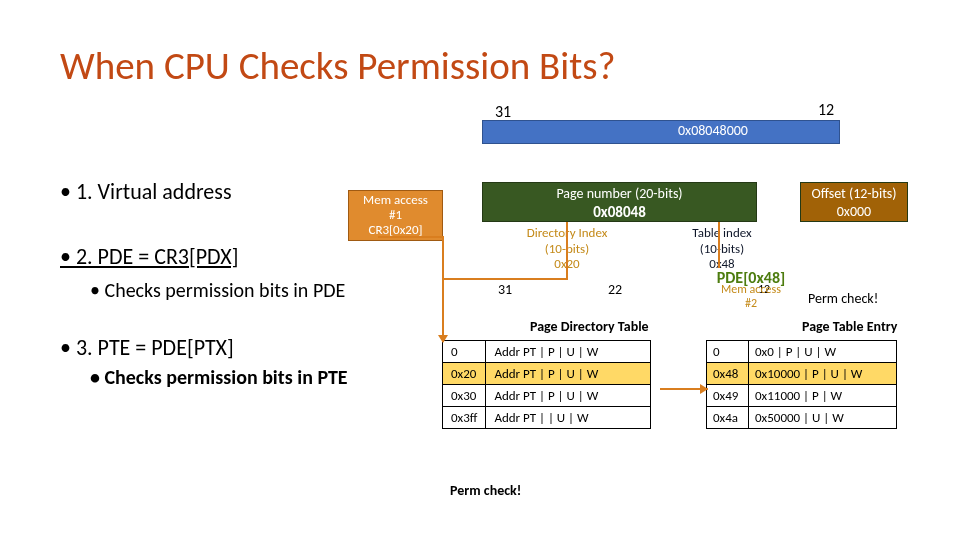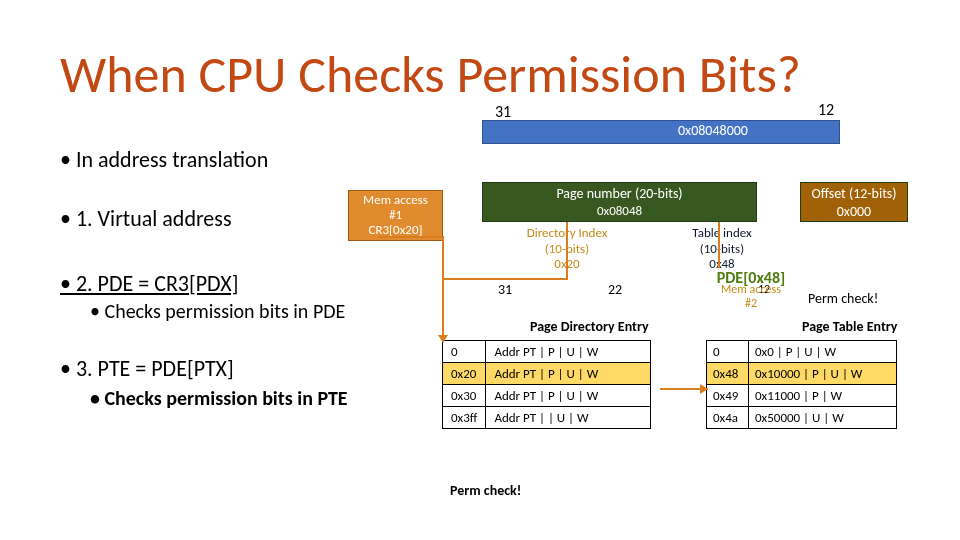--- a/index.html
+++ b/index.html
@@ -1,37 +1,37 @@
 <!DOCTYPE html>
 <html><head>
 <meta charset="utf-8">
 <style>
   * { box-sizing: border-box; margin: 0; padding: 0; }
   body { font-family: "Segoe UI", Calibri, Arial, sans-serif; width: 960px; height: 540px; position: relative; background: #fff; overflow: hidden; color: #000; }
 
-  .title { position: absolute; top: 42px; left: 60px; font-size: 52px; color: #c24914; }
+  .title { position: absolute; top: 42px; left: 60px; font-size: 39px; color: #c24914; }
 
   .bit31 { position: absolute; top: 102px; left: 495px; font-size: 16px; }
   .bit12 { position: absolute; top: 100px; left: 818px; font-size: 16px; }
 
   .addr-box { position: absolute; top: 120px; left: 482px; width: 358px; height: 24px; background: #4472c4; border: 1px solid #2f528f; }
   .addr-val { position: absolute; top: 122px; left: 678px; font-size: 14px; color: #fff; }
 
   .bullets { position: absolute; top: 146px; left: 60px; font-size: 22px; }
   .bullets .b1 { margin-top: 0; }
   .bullets .b2 { margin-top: 32px; }
   .bullets .b3 { margin-top: 38px; text-decoration: underline; }
-  .bullets .b3s { margin-top: 2px; margin-left: 30px; font-size: 20px; }
+  .bullets .b3s { margin-top: 8px; margin-left: 30px; font-size: 20px; }
   .bullets .b4 { margin-top: 32px; }
   .bullets .b4s { margin-top: 4px; margin-left: 30px; font-size: 20px; font-weight: bold; }
 
   .memacc1 { position: absolute; top: 190px; left: 348px; width: 95px; background: #e08b2e; color: #fff; border: 1px solid #a05a12; font-size: 13px; text-align: center; padding: 2px 2px; line-height: 1.15; }
 
   .pagenum-box { position: absolute; top: 182px; left: 482px; width: 275px; height: 40px; background: #385822; color: #fff; border: 1px solid #243915; text-align: center; font-size: 14px; line-height: 1.25; padding-top: 2px; }
-  .pagenum-box .l2 { font-size: 13px; }
+  .pagenum-box .l2 { font-size: 15px; font-weight: bold; }
 
   .offset-box { position: absolute; top: 182px; left: 800px; width: 108px; height: 40px; background: #a16207; color: #fff; border: 1px solid #243915; text-align: center; font-size: 14px; line-height: 1.25; padding-top: 2px; }
 
   .dir-label { position: absolute; top: 225px; left: 497px; width: 140px; text-align: center; color: #c48a19; font-size: 13px; line-height: 1.2; }
   .tbl-label { position: absolute; top: 225px; left: 652px; width: 140px; text-align: center; color: #0f172a; font-size: 13px; line-height: 1.2; }
 
   .bit31b { position: absolute; top: 281px; left: 498px; font-size: 14px; }
   .bit22  { position: absolute; top: 281px; left: 608px; font-size: 14px; }
   .bit12b { position: absolute; top: 282px; left: 758px; font-size: 12px; }
 
@@ -79,21 +79,20 @@
 <body>
 
 <div class="title">When CPU Checks Permission Bits?</div>
 
 <div class="bit31">31</div>
 <div class="bit12">12</div>
 <div class="addr-box"></div>
 <div class="addr-val">0x08048000</div>
 
 <div class="bullets">
-  <div class="b1">• In address translation</div>
   <div class="b2">• 1. Virtual address</div>
   <div class="b3">• 2. PDE = CR3[PDX]</div>
   <div class="b3s">• Checks permission bits in PDE</div>
   <div class="b4">• 3. PTE = PDE[PTX]</div>
   <div class="b4s">• Checks permission bits in PTE</div>
 </div>
 
 <div class="memacc1">
   <div>Mem access</div>
   <div>#1</div>
@@ -124,21 +123,21 @@
 <div class="bit22">22</div>
 <div class="bit12b">12</div>
 
 <div class="pde-lbl">PDE[0x48]</div>
 <div class="memacc2">
   <div>Mem access</div>
   <div>#2</div>
 </div>
 <div class="perm-r">Perm check!</div>
 
-<div class="pde-hdr">Page Directory Entry</div>
+<div class="pde-hdr">Page Directory Table</div>
 <div class="pte-hdr">Page Table Entry</div>
 
 <table class="tbl1">
   <tbody>
       <tr>
         <td class="idx">0</td>
         <td class="val">Addr PT | P | U | W</td>
       </tr>
   <tr class="hl">
         <td class="idx">0x20</td>

